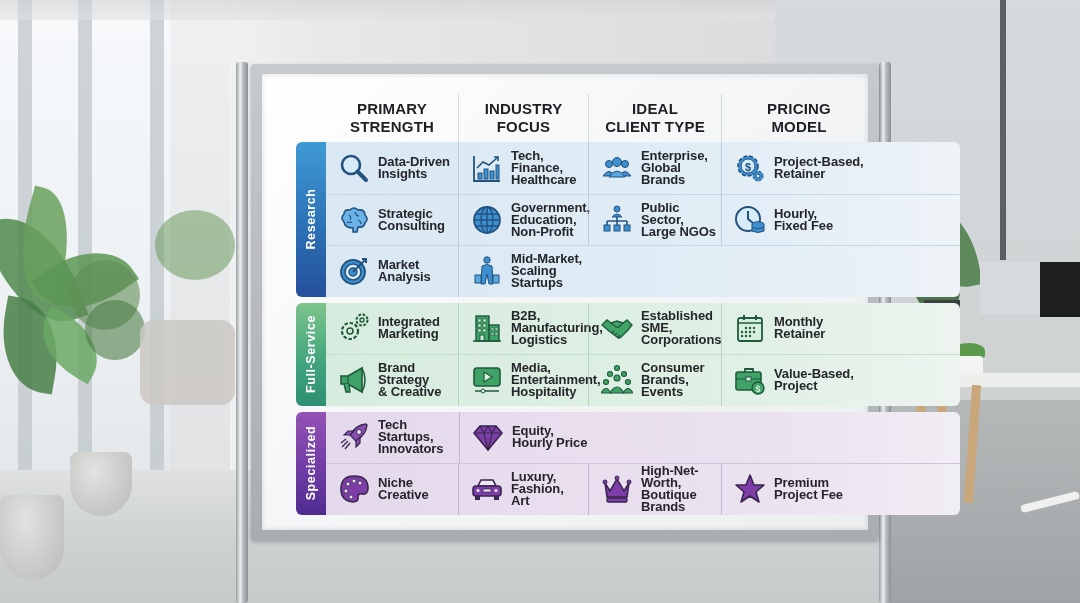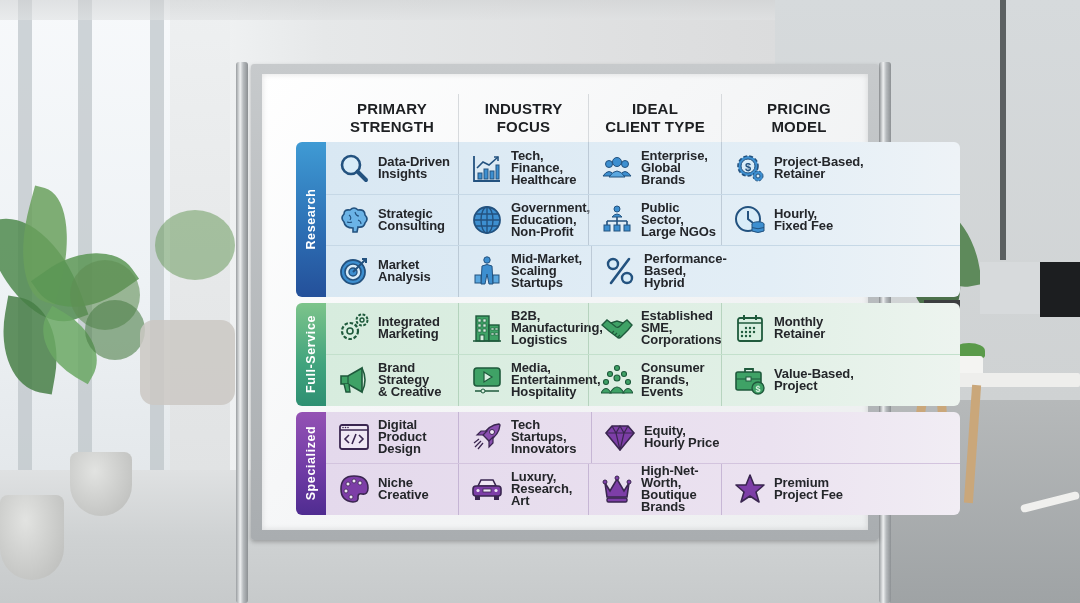--- a/index.html
+++ b/index.html
@@ -319,31 +319,20 @@
           <span class="icon">
             <svg viewBox="0 0 32 32">
                 <circle cx="16" cy="5" r="3.2" fill="#3d8fd0" stroke="#23527f"></circle>
                 <path d="M10 29 L11 11 Q16 8 21 11 L22 29 H18 L16 19 L14 29 Z" fill="#3d8fd0" stroke="#23527f"></path>
                 <rect x="4" y="20" width="6" height="8" fill="#5aa7df" stroke="#23527f"></rect>
                 <rect x="22" y="20" width="6" height="8" fill="#5aa7df" stroke="#23527f"></rect>
               </svg>
           </span>
           <span class="txt">Mid-Market,
 Scaling Startups</span>
-        </div>
-        <div class="cell c4">
-          <span class="icon">
-            <svg viewBox="0 0 32 32">
-                <circle cx="9" cy="9" r="5" fill="#d8ecf8" stroke="#23527f" stroke-width="2.4"></circle>
-                <circle cx="23" cy="23" r="5" fill="#d8ecf8" stroke="#23527f" stroke-width="2.4"></circle>
-                <path d="M25 4 L7 28" stroke="#23527f" stroke-width="2.6" stroke-linecap="round"></path>
-              </svg>
-          </span>
-          <span class="txt">Performance-Based,
-Hybrid</span>
         </div>
       </div>
     </div>
   </div>
 
   <div class="section fullservice">
     <div class="band fullservice">
         <span>Full-Service</span>
       </div>
     <div class="rows">
@@ -481,36 +470,20 @@
       </div>
     </div>
   </div>
 
   <div class="section specialized">
     <div class="band specialized">
         <span>Specialized</span>
       </div>
     <div class="rows">
       <div class="row">
-        <div class="cell c1">
-          <span class="icon">
-            <svg viewBox="0 0 32 32">
-                <rect x="2" y="4" width="28" height="24" rx="2" fill="#efe7f4" stroke="#3a2650" stroke-width="1.8"></rect>
-                <path d="M2 9 H30" stroke="#3a2650" stroke-width="1.4"></path>
-                <g fill="#3a2650">
-                  <circle cx="5" cy="6.5" r=".8"></circle>
-                  <circle cx="7.5" cy="6.5" r=".8"></circle>
-                  <circle cx="10" cy="6.5" r=".8"></circle>
-                </g>
-                <path d="M11 14 L7 18 L11 22 M21 14 L25 18 L21 22 M18 13 L14 23" stroke="#3a2650" stroke-width="1.6" fill="none"></path>
-              </svg>
-          </span>
-          <span class="txt">Digital Product
-Design</span>
-        </div>
         <div class="cell c3">
           <span class="icon">
             <svg viewBox="0 0 32 32">
                 <path d="M28 3 Q18 4 12 14 L18 20 Q28 14 29 4 Z" fill="#8a4fb0" stroke="#3a2650" stroke-width="1.4"></path>
                 <circle cx="21" cy="11" r="2.5" fill="#efe7f4" stroke="#3a2650"></circle>
                 <path d="M12 14 L6 14 L10 10 L16 10 Z M18 20 L18 26 L22 22 L22 16 Z" fill="#8a4fb0" stroke="#3a2650" stroke-width="1.2"></path>
                 <path d="M10 20 L4 26 M12 22 L7 28 M8 18 L3 22" stroke="#3a2650" stroke-width="1.3"></path>
               </svg>
           </span>
           <span class="txt">Tech Startups,
@@ -550,21 +523,21 @@
                 <path d="M7 13 L10 7 H22 L25 13 Z" fill="#efe7f4" stroke="#3a2650" stroke-width="1.6"></path>
                 <rect x="2" y="13" width="28" height="10" rx="3" fill="#7d3ea7" stroke="#3a2650" stroke-width="1.6"></rect>
                 <rect x="4" y="23" width="5" height="4" fill="#3a2650"></rect>
                 <rect x="23" y="23" width="5" height="4" fill="#3a2650"></rect>
                 <circle cx="7" cy="17.5" r="1.6" fill="#efe7f4"></circle>
                 <circle cx="25" cy="17.5" r="1.6" fill="#efe7f4"></circle>
                 <rect x="12" y="16" width="8" height="3" fill="#efe7f4" stroke="#3a2650" stroke-width=".8"></rect>
               </svg>
           </span>
           <span class="txt">Luxury,
-Research,
+Fashion,
 Art</span>
         </div>
         <div class="cell c3">
           <span class="icon">
             <svg viewBox="0 0 32 32">
                 <path d="M4 10 L9 18 L16 6 L23 18 L28 10 L26 24 H6 Z" fill="#7d3ea7" stroke="#3a2650" stroke-width="1.6"></path>
                 <g fill="#7d3ea7" stroke="#3a2650" stroke-width="1">
                   <circle cx="4" cy="9" r="2"></circle>
                   <circle cx="16" cy="5" r="2"></circle>
                   <circle cx="28" cy="9" r="2"></circle>

